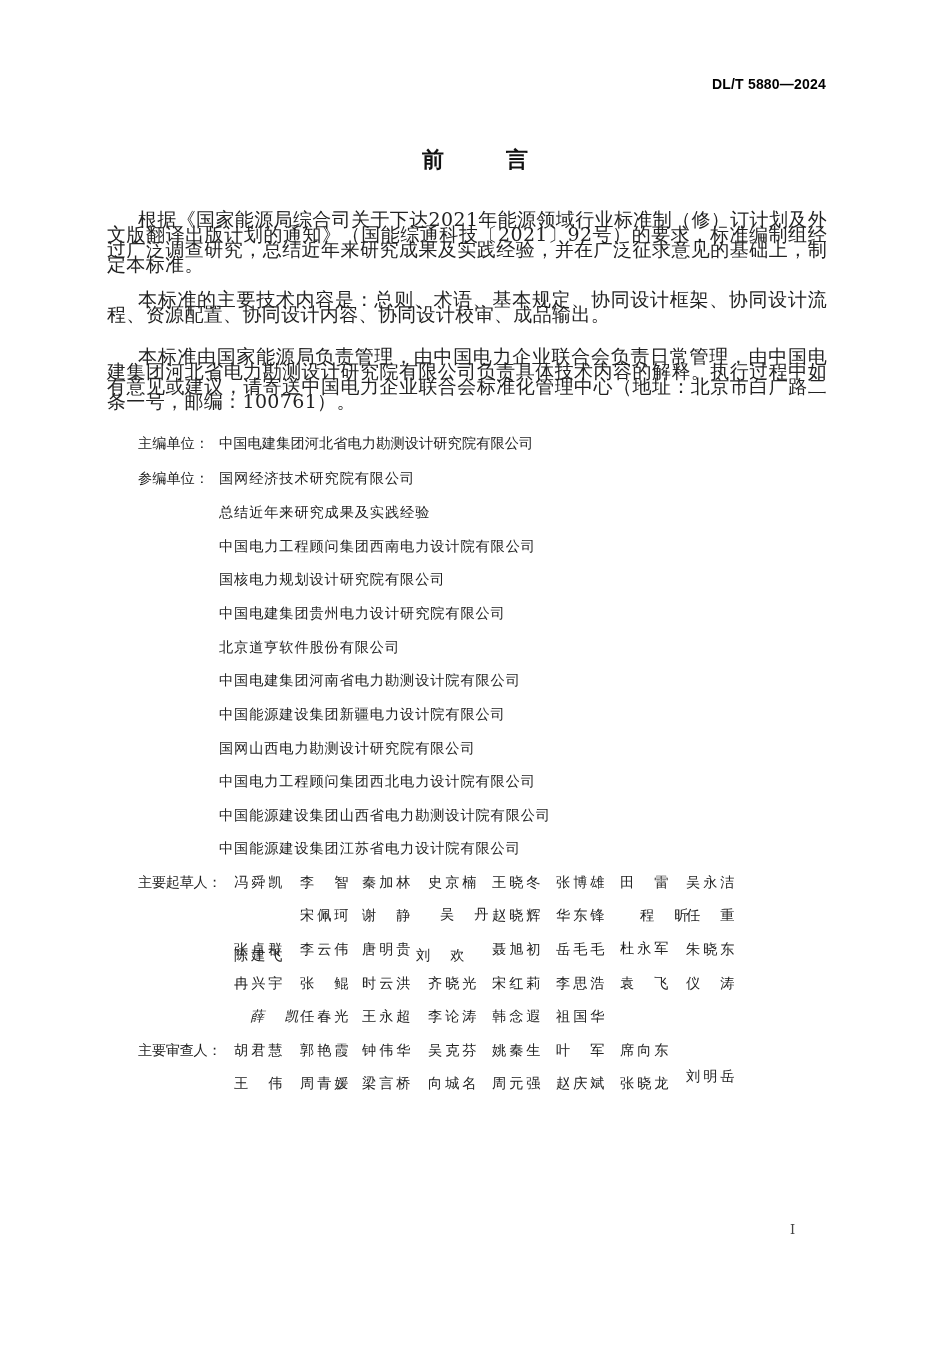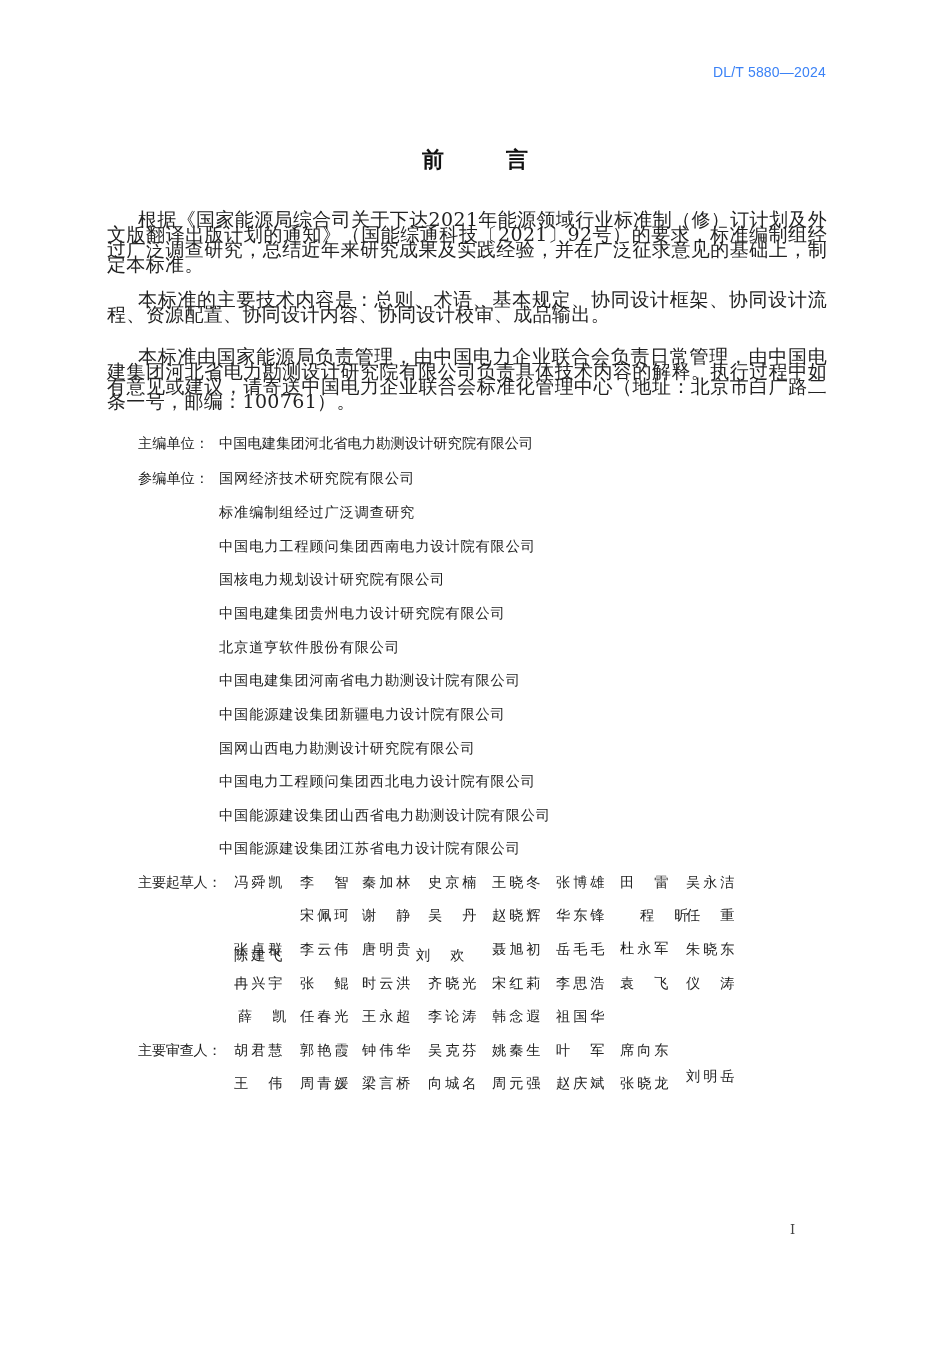--- a/index.html
+++ b/index.html
@@ -2,23 +2,23 @@
 <html><head>
 <meta charset="utf-8">
 <style>
   html, body { margin: 0; padding: 0; background: #ffffff; }
   body {
     width: 950px; height: 1345px; position: relative; overflow: hidden;
     font-family: "DejaVu Serif", "Liberation Serif", serif;
     color: #222;
   }
   .std-code {
-    position: absolute; top: 64px; right: 124px;
+    position: absolute; top: 76px; right: 124px;
     font-family: "Liberation Sans", "DejaVu Sans", sans-serif;
-    font-size: 14px; font-weight: normal; color: #3b82f6; letter-spacing: 0.2px;
+    font-size: 14px; font-weight: bold; color: #000000; letter-spacing: 0.2px;
   }
   .title {
     position: absolute; top: 145px; left: 0; width: 950px; text-align: center;
     font-family: "DejaVu Sans", sans-serif;
     font-size: 22px; font-weight: bold; color: #111;
   }
   .title span { display: inline-block; }
   .title .gap { width: 62px; }
   .para {
     position: absolute; left: 107px; width: 720px;
@@ -64,21 +64,21 @@
 <div class="para p1">根据《国家能源局综合司关于下达2021年能源领域行业标准制（修）订计划及外文版翻译出版计划的通知》（国能综通科技〔2021〕92号）的要求，标准编制组经过广泛调查研究，总结近年来研究成果及实践经验，并在广泛征求意见的基础上，制定本标准。</div>
 <div class="para p2">本标准的主要技术内容是：总则、术语、基本规定、协同设计框架、协同设计流程、资源配置、协同设计内容、协同设计校审、成品输出。</div>
 <div class="para p3">本标准由国家能源局负责管理，由中国电力企业联合会负责日常管理，由中国电建集团河北省电力勘测设计研究院有限公司负责具体技术内容的解释。执行过程中如有意见或建议，请寄送中国电力企业联合会标准化管理中心（地址：北京市白广路二条一号，邮编：100761）。</div>
 
 <div class="row" style="top:433px;">
   <span class="label">主编单位：</span><span style="letter-spacing:0.1px;">中国电建集团河北省电力勘测设计研究院有限公司</span>
 </div>
 
 <div class="row" style="top:468px;">参编单位：</div>
 <div class="org" style="top:468px;">国网经济技术研究院有限公司</div>
-<div class="org" style="top:502px;">标准编制组经过广泛调查研究</div>
+<div class="org" style="top:502px;">总结近年来研究成果及实践经验</div>
 <div class="org" style="top:536px;">中国电力工程顾问集团西南电力设计院有限公司</div>
 <div class="org" style="top:569px;">国核电力规划设计研究院有限公司</div>
 <div class="org" style="top:603px;">中国电建集团贵州电力设计研究院有限公司</div>
 <div class="org" style="top:637px;">北京道亨软件股份有限公司</div>
 <div class="org" style="top:670px;">中国电建集团河南省电力勘测设计院有限公司</div>
 <div class="org" style="top:704px;">中国能源建设集团新疆电力设计院有限公司</div>
 <div class="org" style="top:738px;">国网山西电力勘测设计研究院有限公司</div>
 <div class="org" style="top:771px;">中国电力工程顾问集团西北电力设计院有限公司</div>
 <div class="org" style="top:805px;">中国能源建设集团山西省电力勘测设计院有限公司</div>
 <div class="org" style="top:838px;">中国能源建设集团江苏省电力设计院有限公司</div>
@@ -92,21 +92,21 @@
   <span style="left:194px;">史京楠</span>
   <span style="left:258px;">王晓冬</span>
   <span style="left:322px;">张博雄</span>
   <span style="left:386px;">田  雷</span>
   <span style="left:452px;">吴永洁</span>
 </div>
 <div class="names-row" style="top:905px;">
   <span style="left:0px;margin-top:40px;">陈建飞</span>
   <span style="left:66px;">宋佩珂</span>
   <span style="left:128px;">谢  静</span>
-  <span style="left:194px;">吴  丹</span>
+  <span style="left:206px;font-family:Liberation Mono, monospace;">吴  丹</span>
   <span style="left:258px;">赵晓辉</span>
   <span style="left:322px;">华东锋</span>
   <span style="left:386px;margin-left:20px;">程  昕</span>
   <span style="left:452px;">任  重</span>
 </div>
 <div class="names-row" style="top:939px;">
   <span style="left:0px;">张卓群</span>
   <span style="left:66px;">李云伟</span>
   <span style="left:128px;">唐明贵</span>
   <span style="left:182px;margin-top:6px;">刘  欢</span>
@@ -119,21 +119,21 @@
   <span style="left:0px;">冉兴宇</span>
   <span style="left:66px;">张  鲲</span>
   <span style="left:128px;">时云洪</span>
   <span style="left:194px;">齐晓光</span>
   <span style="left:258px;">宋红莉</span>
   <span style="left:322px;">李思浩</span>
   <span style="left:386px;">袁  飞</span>
   <span style="left:452px;">仪  涛</span>
 </div>
 <div class="names-row" style="top:1006px;">
-  <span style="left:4px;">薛  凯</span>
+  <span style="left:16px;font-style:italic;">薛  凯</span>
   <span style="left:66px;">任春光</span>
   <span style="left:128px;">王永超</span>
   <span style="left:194px;">李论涛</span>
   <span style="left:258px;">韩念遐</span>
   <span style="left:322px;">祖国华</span>
 </div>
 
 <div class="names-label" style="top:1040px;">主要审查人：</div>
 
 <div class="names-row" style="top:1040px;">

